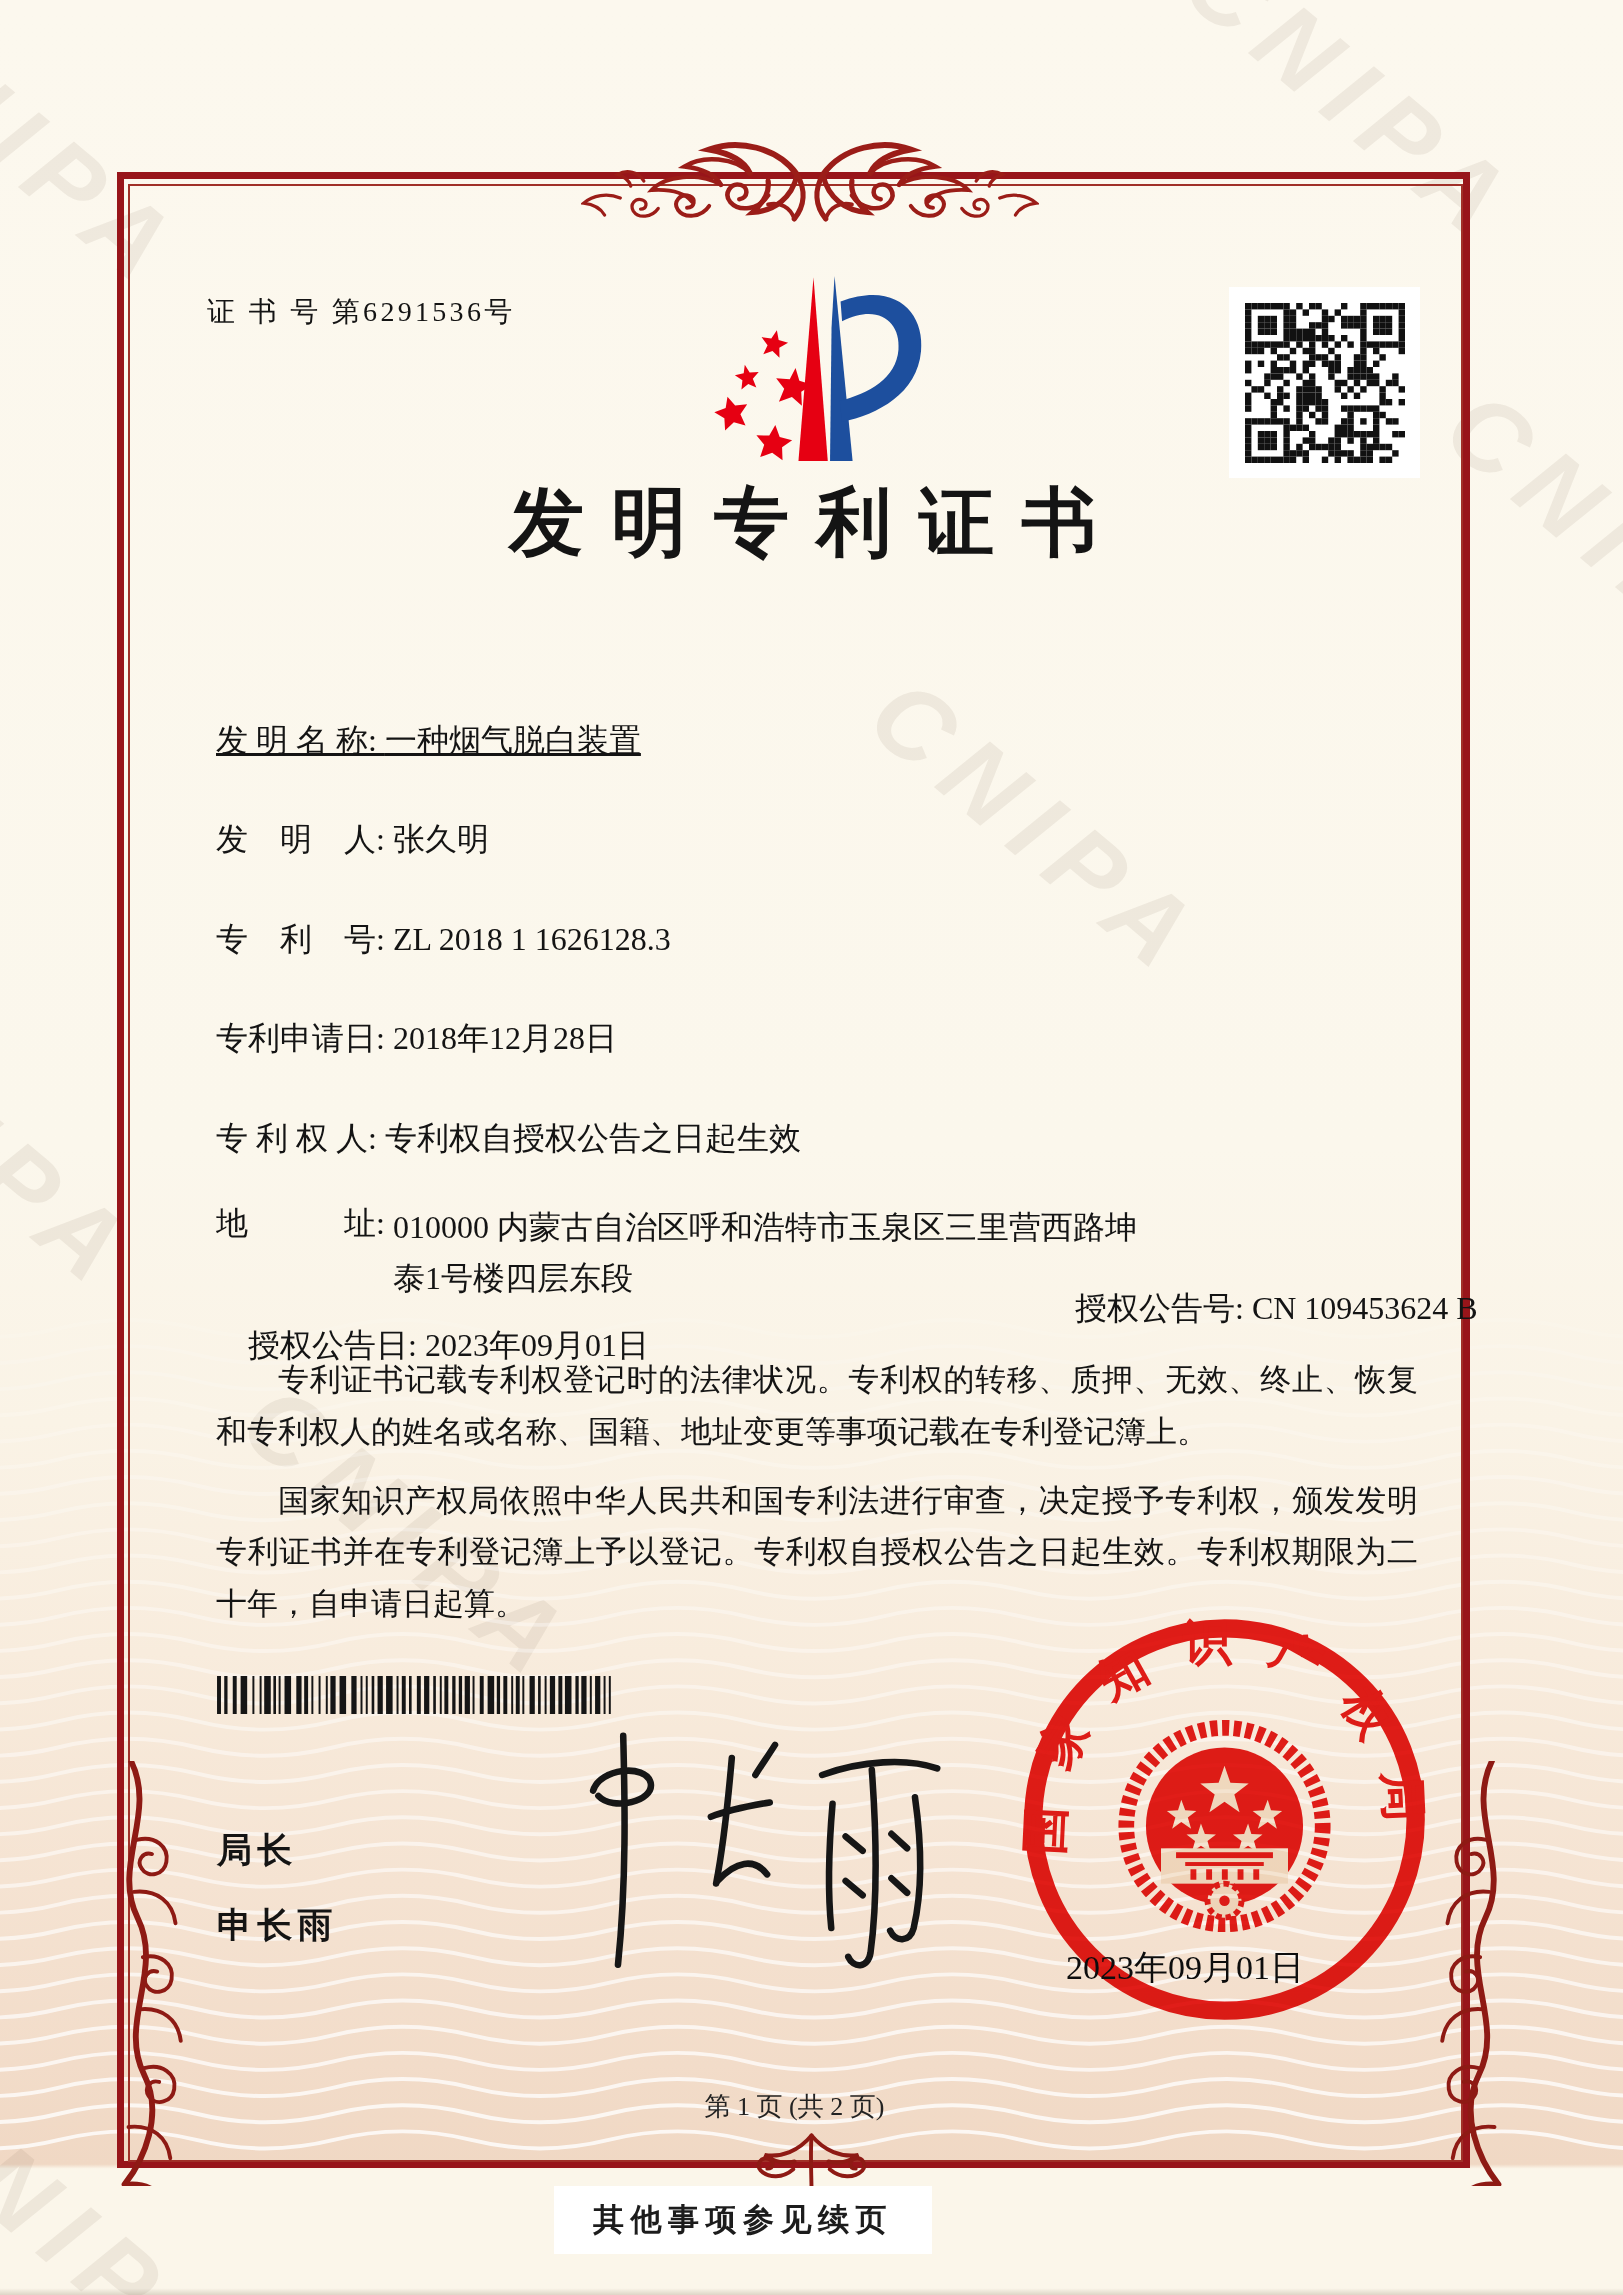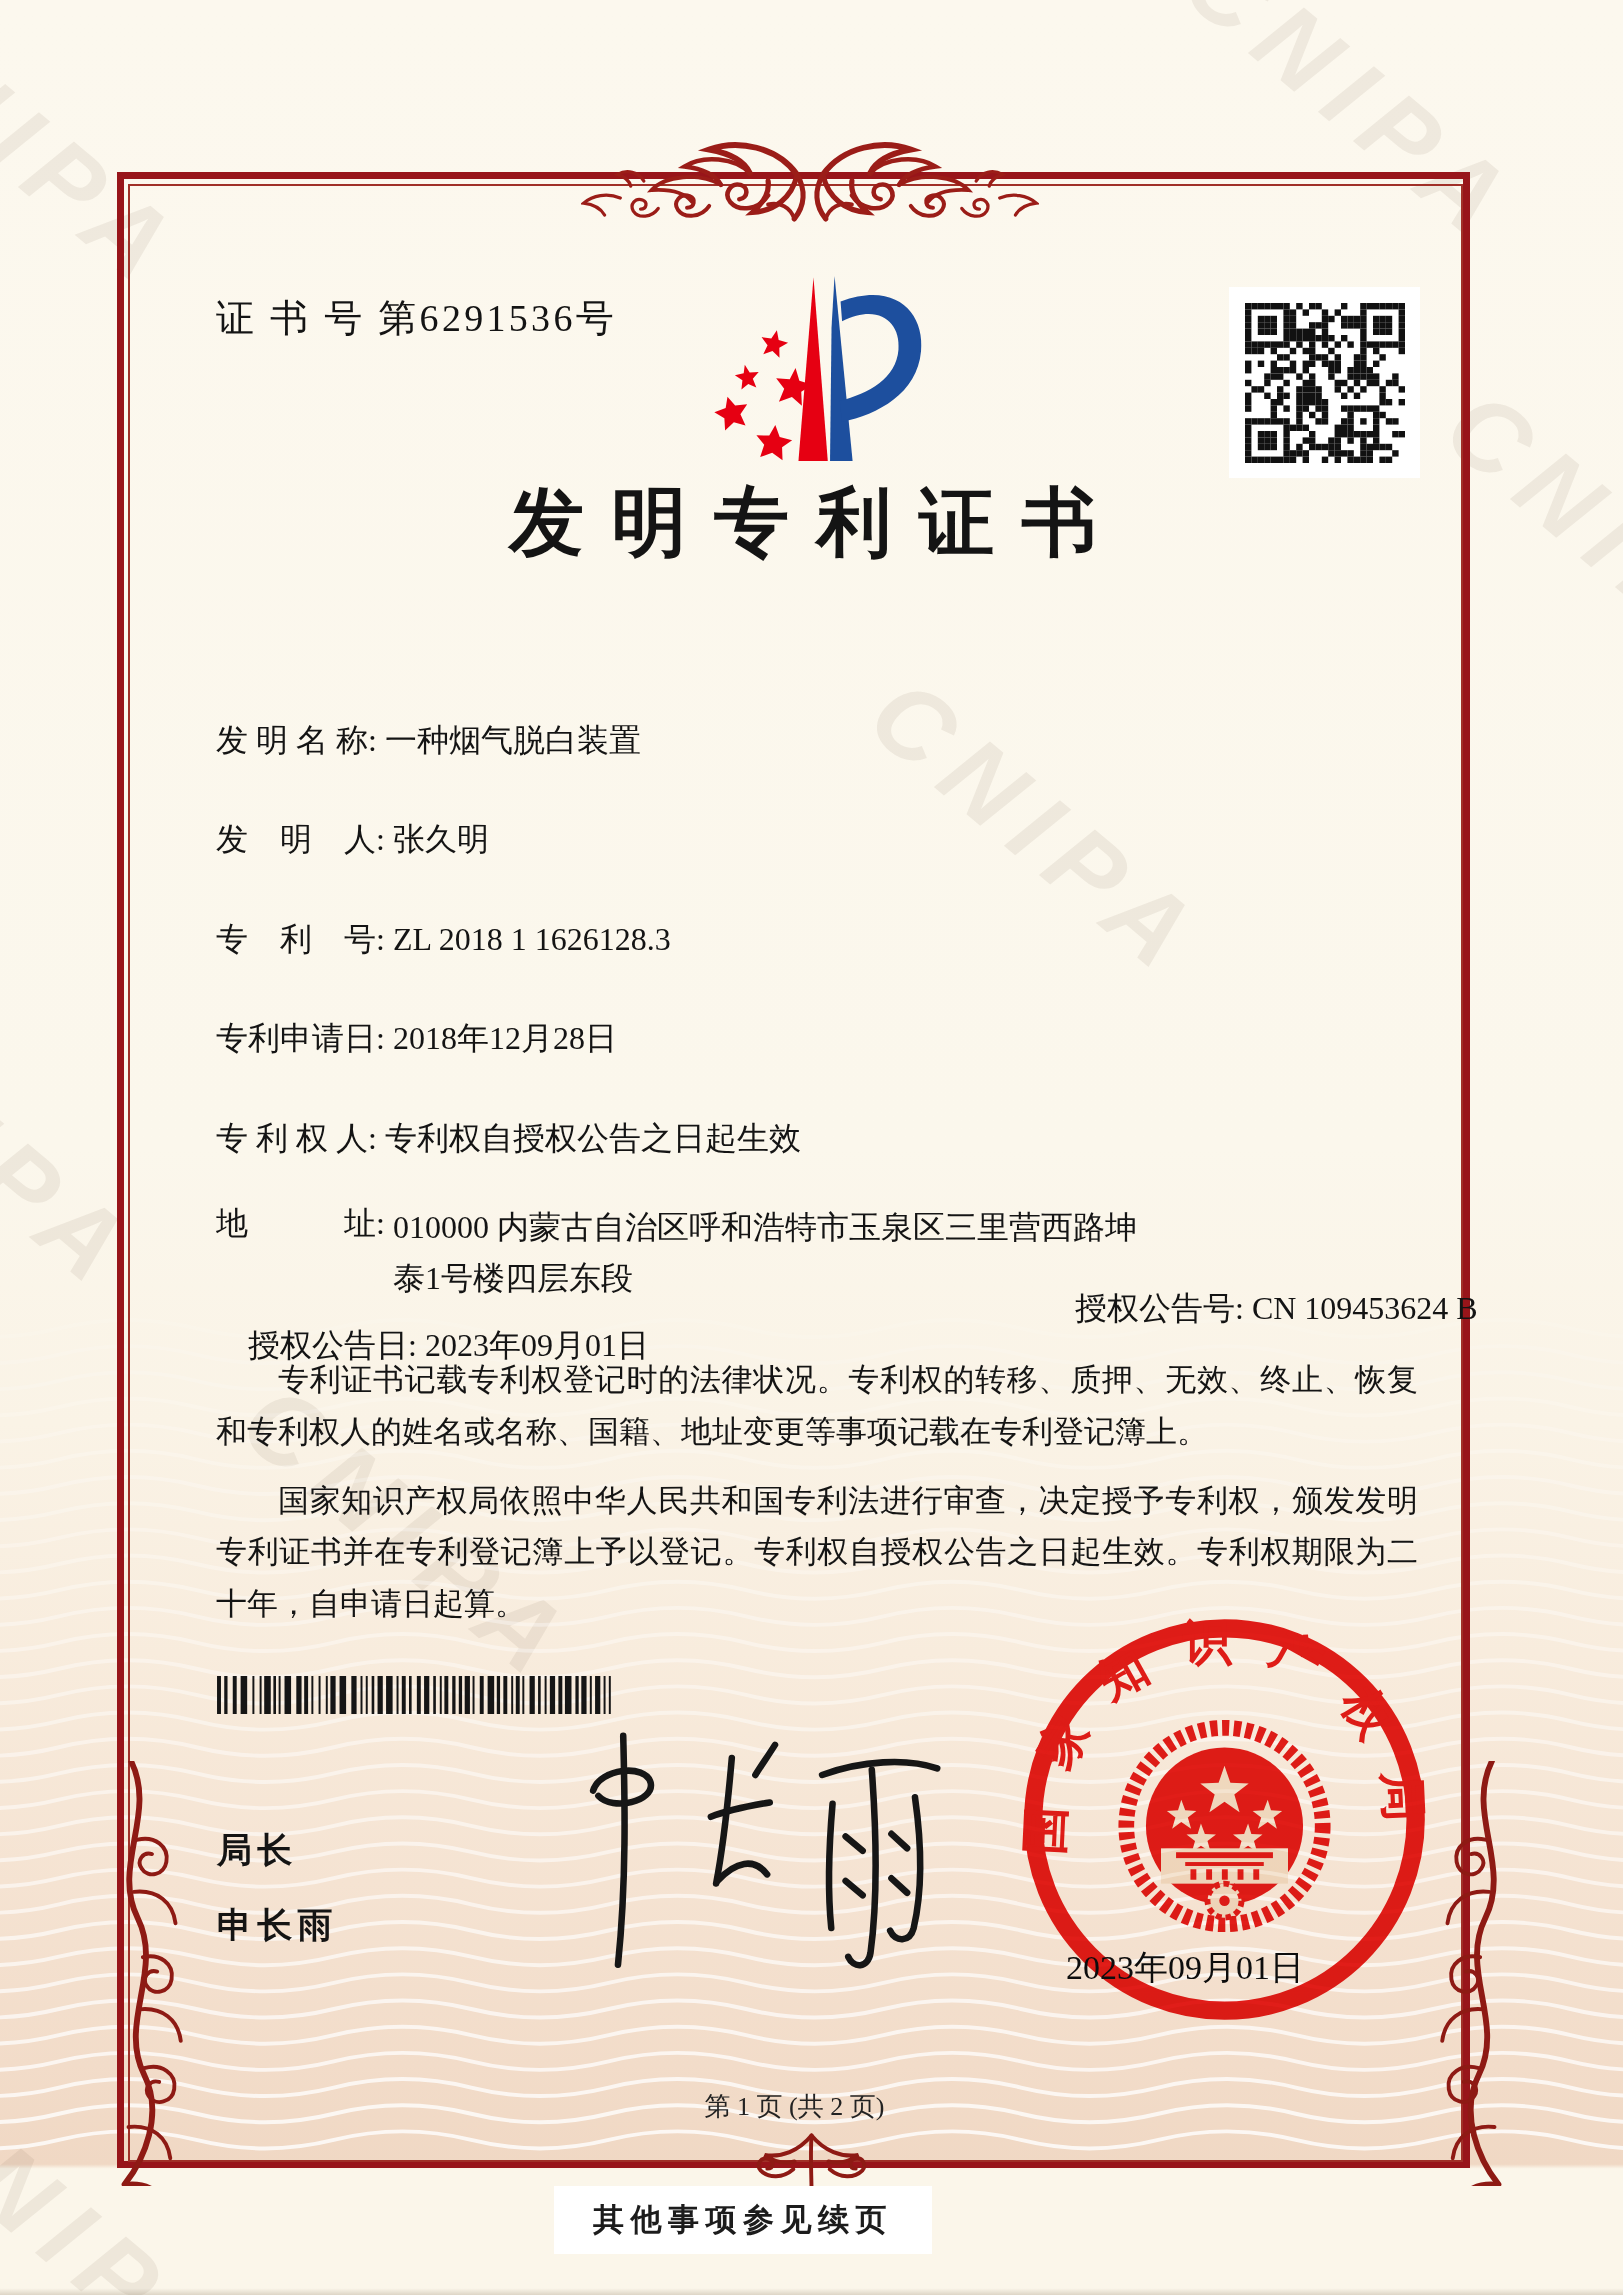--- a/index.html
+++ b/index.html
@@ -16,21 +16,21 @@
   .wm{
     position:absolute;font-family:"Liberation Sans",sans-serif;
     font-weight:bold;font-style:italic;font-size:103px;letter-spacing:17px;
     color:rgba(112,94,66,0.09);transform:rotate(40deg);transform-origin:0 0;
     white-space:nowrap;pointer-events:none;
   }
   
   .frame-outer{left:117px;top:172px;width:1339px;height:1982px;border:7.9px solid #98151a;}
   .frame-inner{left:128px;top:184px;width:1331px;height:1974px;border:2.6px solid #a03028;}
   
-  .cert-no{left:216px;top:293px;font-size:38px;letter-spacing:3.3px;}
+  .cert-no{left:207px;top:293px;font-size:28px;letter-spacing:3.3px;}
   .title{
     left:117px;top:473px;width:1355px;text-align:center;
     font-size:75px;font-weight:bold;letter-spacing:27.5px;padding-left:44px;box-sizing:border-box;
   }
   .qr-box{left:1229px;top:287px;width:191px;height:191px;background:#ffffff;}
   .qr-box svg{position:absolute;left:15.7px;top:15.7px;}
   
   .row{position:absolute;left:216px;font-size:32px;white-space:pre;}
   .row .val{white-space:pre;}
   .addr-val{display:inline-block;vertical-align:top;white-space:pre;line-height:1.58;}
@@ -495,21 +495,21 @@
         <rect x="186.2" y="235.2" width="9.8" height="9.8" fill="#111"></rect>
         <rect x="205.8" y="235.2" width="9.8" height="9.8" fill="#111"></rect>
         <rect x="215.6" y="235.2" width="9.8" height="9.8" fill="#111"></rect>
       </svg>
   </div>
 
   <div class="abs cert-no">证 书 号 第6291536号</div>
 
   <div class="abs title">发明专利证书</div>
 
-  <div class="row" style="top:719px;"><span>发 明 名 称: </span><span class="val">一种烟气脱白装置</span></div>
+  <div class="row" style="top:719px;text-decoration:underline;"><span>发 明 名 称: </span><span class="val">一种烟气脱白装置</span></div>
   <div class="row" style="top:818px;text-align:right;"><span>发　明　人: </span><span class="val">张久明</span></div>
   <div class="row" style="top:918px;"><span>专　利　号: </span><span class="val">ZL 2018 1 1626128.3</span></div>
   <div class="row" style="top:1017px;"><span>专利申请日: </span><span class="val">2018年12月28日</span></div>
   <div class="row" style="top:1117px;"><span>专 利 权 人: </span><span class="val">专利权自授权公告之日起生效</span></div>
   <div class="row" style="top:1202px;"><span>地　　　址: </span><span class="addr-val"><span>010000 内蒙古自治区呼和浩特市玉泉区三里营西路坤</span><br><span>泰1号楼四层东段</span></span></div>
 
   <div class="row" style="top:1287px;width:1244px;">
     <span>授权公告日: </span><span class="val">2023年09月01日</span>
     <span class="grant-col2"><span>授权公告号: </span><span class="val">CN 109453624 B</span></span>
   </div>

